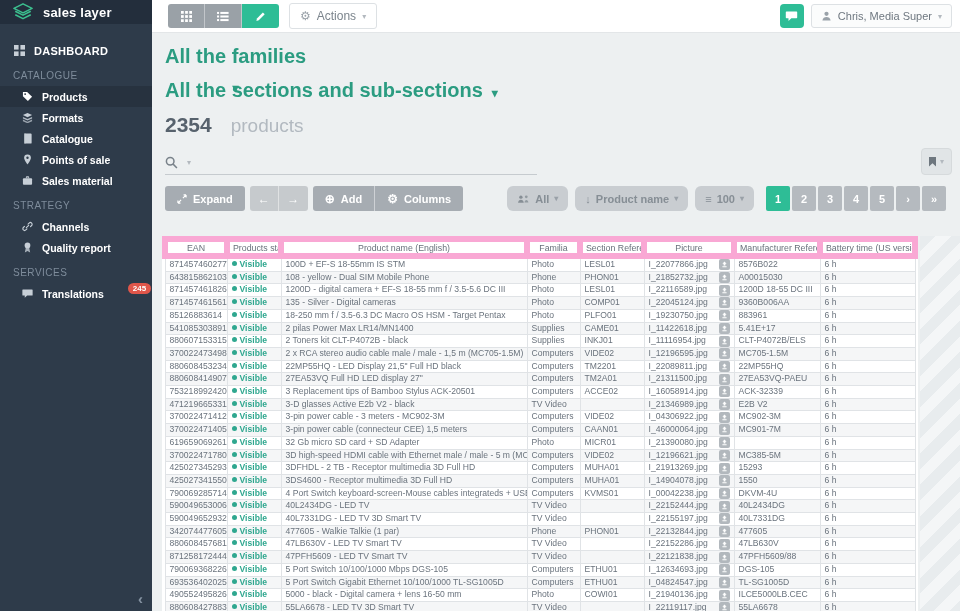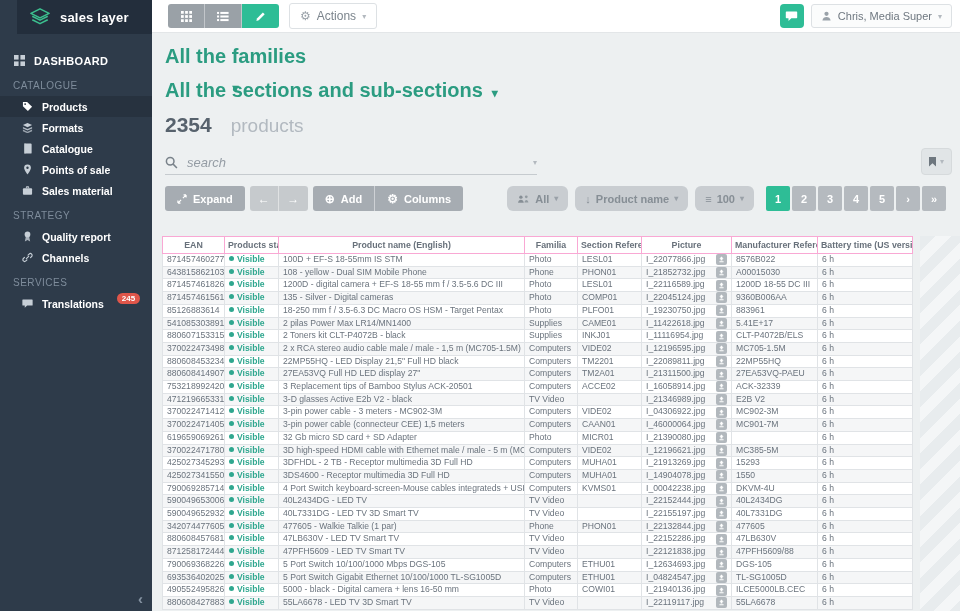--- a/index.html
+++ b/index.html
@@ -2,30 +2,30 @@
 <html><head>
 <meta charset="utf-8">
 <style>
   * { box-sizing: border-box; margin: 0; padding: 0; }
   html, body { width: 960px; height: 611px; overflow: hidden; }
   body { font-family: "Liberation Sans", sans-serif; background: #edf0f1; }
   .app { display: flex; width: 960px; height: 611px; }
 
   
   .sidebar { width: 152px; flex: none; background: #2e3b4a; position: relative; }
-  .logo { height: 34px; background: #232e3c; display: flex; align-items: center; gap: 8px; padding: 0 11px; cursor: pointer; margin-left: 17px; }
+  .logo { height: 24px; background: #232e3c; display: flex; align-items: center; gap: 8px; padding: 0 11px; cursor: pointer; }
   .logo-text { color: #fff; font-size: 13px; font-weight: 600; letter-spacing: .2px; }
   .nav { padding-top: 16px; }
   .nav-item { height: 21px; display: flex; align-items: center; gap: 8px; padding-left: 21px; color: #fff; font-size: 10.5px; font-weight: 700; cursor: pointer; white-space: nowrap; }
   .nav-item.top { padding-left: 13px; font-size: 11px; letter-spacing: .3px; }
   .nav-item.active { background: #27323f; }
   .nav-item .icn { width: 13px; display: flex; justify-content: center; color: #c7cfd7; flex: none; }
   .nav-item.active .icn { color: #fff; }
   .nav-section { padding: 9px 0 5px 13px; color: #7e8c9b; font-size: 10px; letter-spacing: .5px; }
-  .nav-badge { background: #e0564a; color: #fff; font-size: 8px; font-weight: 700; border-radius: 7px; padding: 1px 5px; margin-left: 5px; position: relative; top: -5px; }
+  .nav-badge { background: #e0564a; color: #fff; font-size: 8px; font-weight: 700; border-radius: 7px; padding: 1px 5px; margin-left: 16px; position: relative; top: -5px; }
   .collapse-btn { position: absolute; bottom: 4px; right: 9px; color: #8593a2; font-size: 15px; font-weight: 700; cursor: pointer; }
 
   
   .main { flex: 1; min-width: 0; display: flex; flex-direction: column; }
   .topbar { height: 33px; flex: none; background: #fff; border-bottom: 1px solid #e3e6e8; display: flex; align-items: center; gap: 10px; padding: 0 8px 0 16px; }
   .view-switch { display: flex; }
   .vs-btn { width: 37px; height: 24px; border: 0; background: #9aa1a7; display: flex; align-items: center; justify-content: center; color: #fff; cursor: pointer; border-right: 1px solid rgba(255,255,255,.4); }
   .vs-btn:first-child { border-radius: 3px 0 0 3px; }
   .vs-btn.active { background: #2ebd96; border-radius: 0 3px 3px 0; border-right: 0; }
   .actions-btn { height: 26px; background: #fff; border: 1px solid #dde1e4; border-radius: 3px; display: flex; align-items: center; gap: 6px; padding: 0 10px; color: #7b848c; font-size: 12px; cursor: pointer; }
@@ -59,21 +59,21 @@
   .plus-glyph { font-size: 12px; }
   .toolbar-right { margin-left: auto; display: flex; align-items: center; gap: 7px; }
   .fbtn { height: 25px; border: 0; border-radius: 6px; background: #c9cdd1; color: #868e95; font-size: 11px; font-weight: 700; display: flex; align-items: center; gap: 5px; padding: 0 10px; cursor: pointer; }
   .fbtn .fcaret { color: #9aa1a8; font-size: 8px; }
   .pagination { display: flex; gap: 2px; margin-left: 5px; }
   .page-btn { min-width: 24px; height: 25px; border: 0; border-radius: 2px; background: #b5babf; color: #fff; font-size: 11px; font-weight: 700; display: flex; align-items: center; justify-content: center; padding: 0 7px; cursor: pointer; }
   .page-btn.active { background: #2ebd96; }
 
   
   table.products { position: absolute; left: 10px; top: 203px; width: 750px; border-collapse: collapse; background: #fff; table-layout: fixed; }
-  .products th { height: 17px; font-size: 8.8px; font-weight: 700; color: #68717b; background: #fff; border: 1px solid #f9a8d4; padding: 0 3px; text-align: center; white-space: nowrap; overflow: hidden; margin-left: 24px; }
+  .products th { height: 17px; font-size: 8.8px; font-weight: 400; color: #68717b; background: #fff; border: 6px solid #f9a8d4; padding: 0 3px; text-align: center; white-space: nowrap; overflow: hidden; margin-left: 24px; }
   .products td { height: 11.7px; line-height: 11.7px; font-size: 8.6px; color: #6a737d; border: 1px solid #e0e3e6; padding: 0 4px; white-space: nowrap; overflow: hidden; }
   .products tr:nth-child(even) td { background: #f5f6f7; }
   .status-txt { color: #2fa78f; font-weight: 700; }
   .dot { display: inline-block; width: 5px; height: 5px; border-radius: 50%; background: #2fa78f; margin-right: 3px; vertical-align: 1px; }
   .pic-cell { display: flex; justify-content: space-between; align-items: center; gap: 2px; }
   .pic-name { overflow: hidden; white-space: nowrap; }
   .upload-badge { width: 11px; height: 11px; flex: none; border-radius: 2px; background: #b2b8bd; display: flex; align-items: center; justify-content: center; cursor: pointer; }
 </style>
 </head>
 <body>
@@ -144,36 +144,36 @@
             <svg width="11" height="11" viewBox="0 0 12 12" fill="currentColor">
               <path d="M4.2 3.5V2.4a1 1 0 0 1 1-1h1.6a1 1 0 0 1 1 1v1.1H6.9V2.6H5.1v.9z"></path>
               <rect x="1" y="3.6" width="10" height="7" rx="1"></rect>
             </svg>
           </span>
         <span>Sales material</span>
       </div>
       <div class="nav-section">STRATEGY</div>
       <div class="nav-item">
         <span class="icn">
-            <svg width="11" height="11" viewBox="0 0 12 12" fill="currentColor">
-              <path d="M4.2 6L3.1 11.4l2.9-1.5 2.9 1.5L7.8 6z" opacity=".8"></path>
-              <circle cx="6" cy="3.7" r="3.1"></circle>
-            </svg>
-          </span>
-        <span>Quality report</span>
-      </div>
-      <div class="nav-item">
-        <span class="icn">
             <svg width="11" height="11" viewBox="0 0 12 12" fill="none" stroke="currentColor" stroke-width="1.2" stroke-linecap="round">
               <path d="M4.7 7.3l2.6-2.6"></path>
               <path d="M5.4 8.6L4.2 9.8a1.9 1.9 0 0 1-2.7-2.7l1.2-1.2"></path>
               <path d="M6.6 3.4l1.2-1.2a1.9 1.9 0 0 1 2.7 2.7L9.3 6.1"></path>
             </svg>
           </span>
         <span>Channels</span>
+      </div>
+      <div class="nav-item">
+        <span class="icn">
+            <svg width="11" height="11" viewBox="0 0 12 12" fill="currentColor">
+              <path d="M4.2 6L3.1 11.4l2.9-1.5 2.9 1.5L7.8 6z" opacity=".8"></path>
+              <circle cx="6" cy="3.7" r="3.1"></circle>
+            </svg>
+          </span>
+        <span>Quality report</span>
       </div>
       <div class="nav-section">SERVICES</div>
       <div class="nav-item">
         <span class="icn">
             <svg width="11" height="11" viewBox="0 0 12 12" fill="currentColor">
               <path d="M1 1.5h10a.6.6 0 0 1 .6.6v5.4a.6.6 0 0 1-.6.6H5.6L3 10.6V8.1H1a.6.6 0 0 1-.6-.6V2.1A.6.6 0 0 1 1 1.5z"></path>
             </svg>
           </span>
         <span>Translations</span>
         <span class="nav-badge">245</span>
@@ -254,21 +254,20 @@
         <span class="count-label">products</span>
       </div>
 
       <div class="search-row">
         <span class="icn">
             <svg width="13" height="13" viewBox="0 0 12 12" fill="none" stroke="currentColor" stroke-width="1.4">
               <circle cx="4.8" cy="4.8" r="3.5"></circle>
               <path d="M7.5 7.5L11 11"></path>
             </svg>
           </span>
-        <span class="search-ph">search</span>
         <span class="caret">▾</span>
       </div>
       <button class="bookmark-btn">
         <span class="bm-shape"></span>
         <span class="caret">▾</span>
       </button>
 
       <div class="toolbar-row">
         <div class="btn-group">
           <button class="gbtn">

